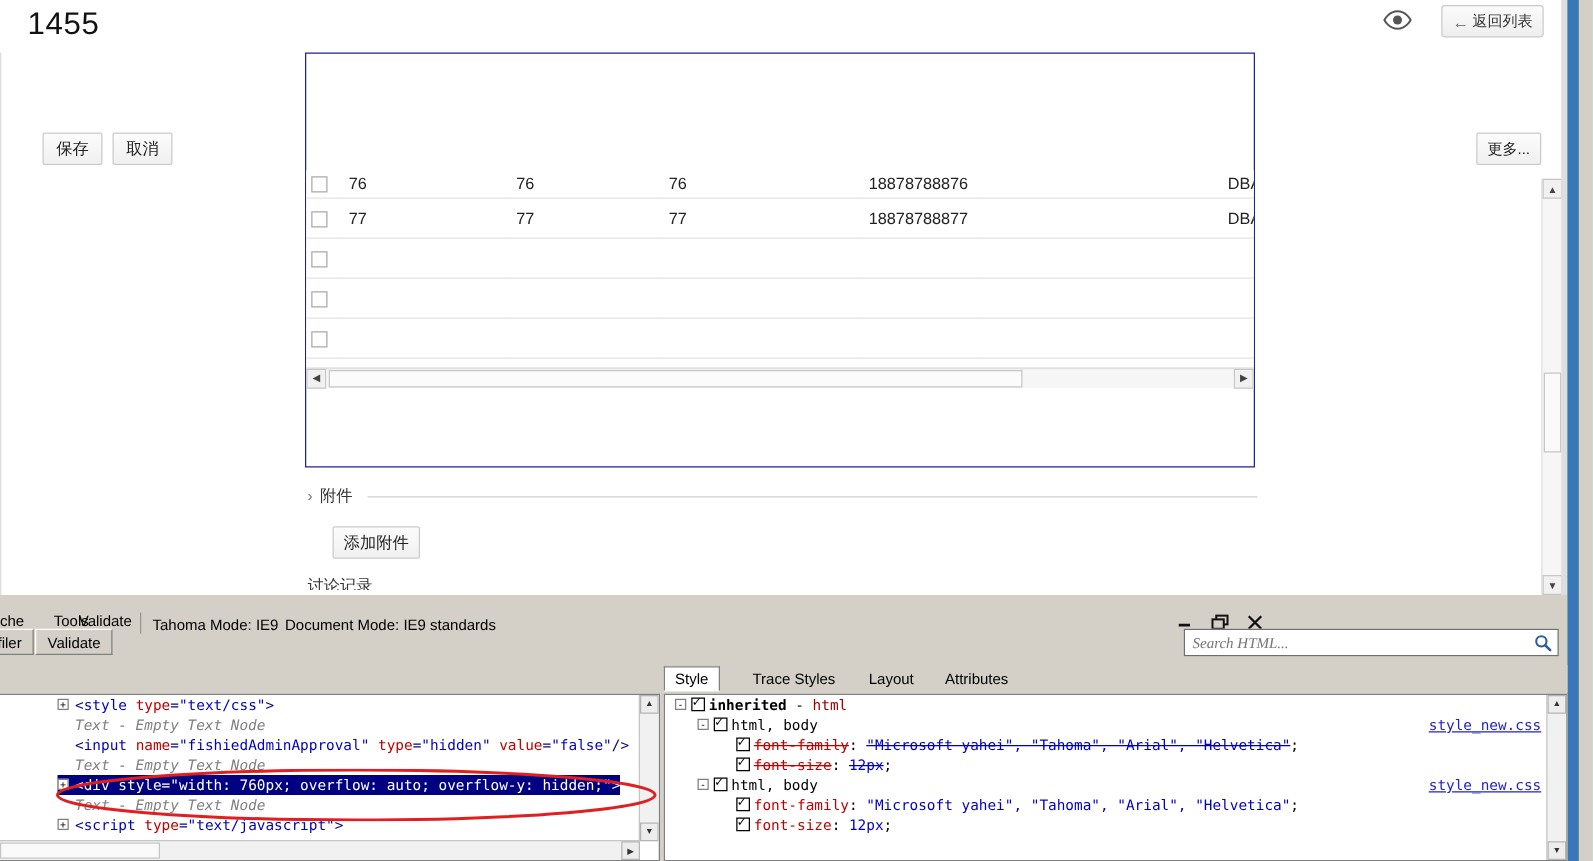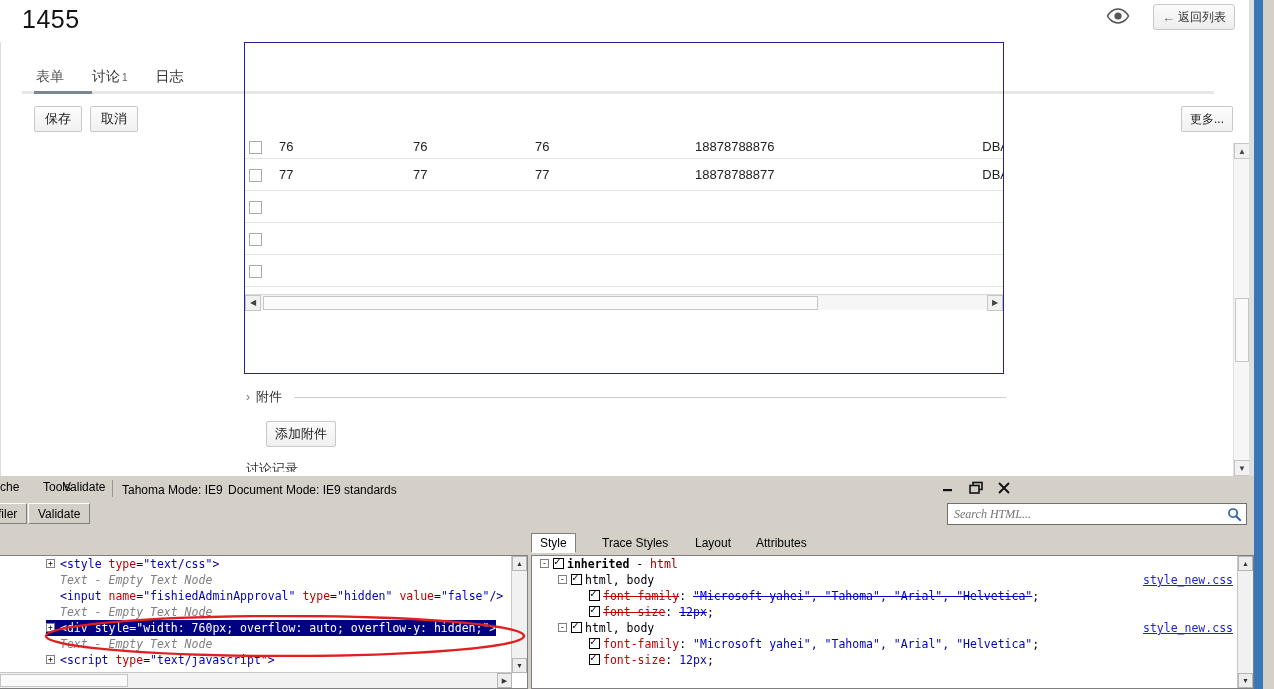--- a/index.html
+++ b/index.html
@@ -142,21 +142,21 @@
   #win-blue { position:absolute; left: 1254px; top: 0; width: 9px; height: 689px; background: #3a77b8; }
   #win-blue-edge { position:absolute; left: 1263px; top: 0; width: 11px; height: 689px; background: #d4d0c8; }
   #win-blue-edge2 { position:absolute; left: 1249px; top: 0; width: 5px; height: 476px; background: #dedede; }
 
   
   #devtools {
     position: absolute; left: 0; top: 476px; width: 1254px; height: 213px;
     background: #d4d0c8;
     font-family: "DejaVu Sans Mono", "Liberation Mono", monospace;
   }
-  #dt-menubar { position: absolute; left: 0; top: 1px; width: 1022px; height: 22px; }
+  #dt-menubar { position: absolute; left: 0; top: 11px; width: 1022px; height: 22px; }
   .dt-menu {
     position: absolute; top: 3px; font-size: 12px; color: #000; cursor: pointer;
     font-family: "Liberation Sans", sans-serif;
   }
   #dt-modebar { position:absolute; top: 6px; font-size: 12px; color: #000;
                 font-family: "Liberation Sans", sans-serif; }
   #dt-sep { position: absolute; left: 112px; top: 3px; width: 1px; height: 17px; background: #9a968e; }
 
   #dt-winbtns { position: absolute; right: 10px; top: 4px; display: flex; gap: 12px; align-items: center; }
   .wbtn { width: 16px; height: 14px; position: relative; cursor: pointer; color:#111; font-size: 13px;
@@ -264,36 +264,20 @@
           <circle cx="12" cy="8" r="3.6" fill="#555"></circle>
         </svg>
       </div>
 
       <div id="back-btn">
         <span class="arrow">←</span>
         <span>返回列表</span>
       </div>
     </div>
 
-    <div id="tabbar">
-      <div class="tabs">
-        <div class="tab active">
-          <span>表单</span>
-        </div>
-        <div class="tab">
-          <span>讨论</span><span class="badge">1</span>
-        </div>
-        <div class="tab">
-          <span>日志</span>
-        </div>
-      </div>
-      <div id="tab-underline">
-        <div class="on"></div>
-      </div>
-    </div>
 
     <div id="actions">
       <div class="btn">保存</div>
       <div class="btn">取消</div>
     </div>
     <div id="more-btn">更多...</div>
 
     <div id="inspect-box"></div>
 
     <div id="grid-wrap">

